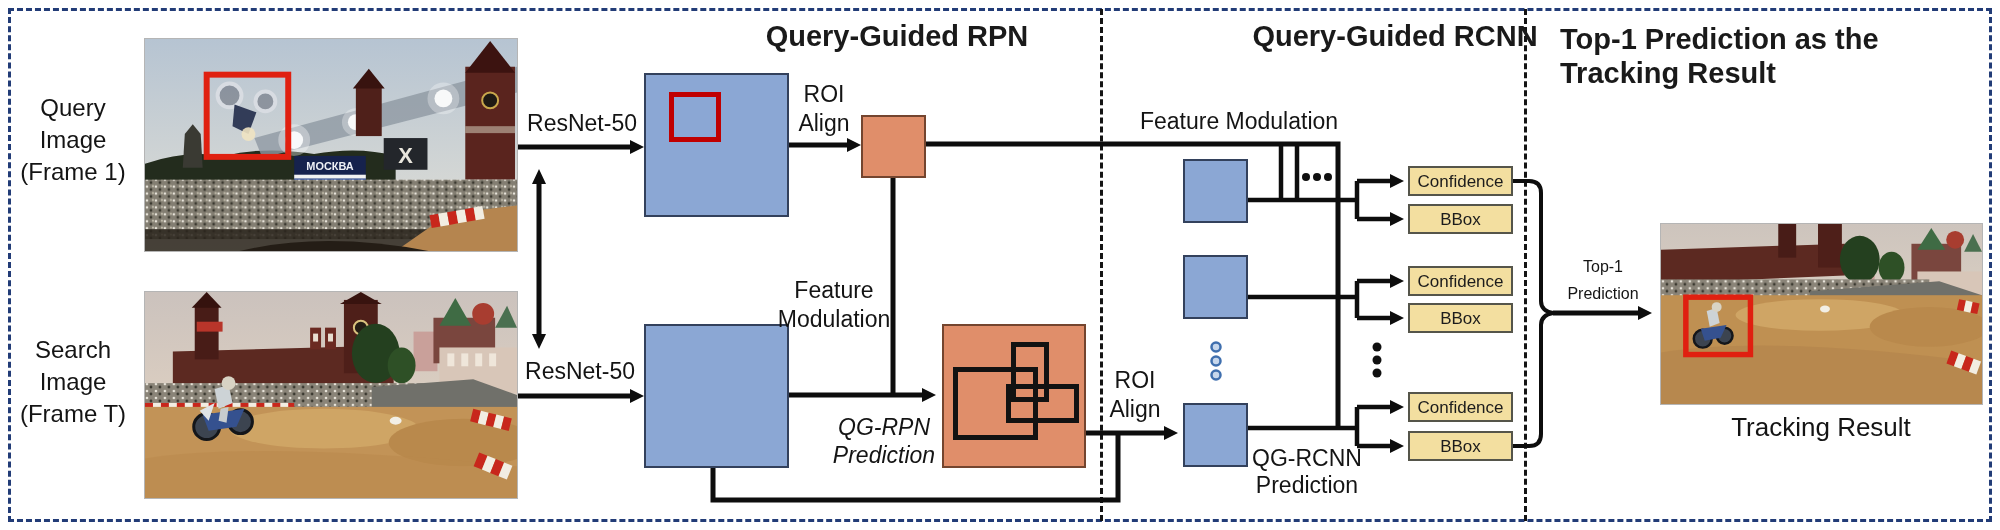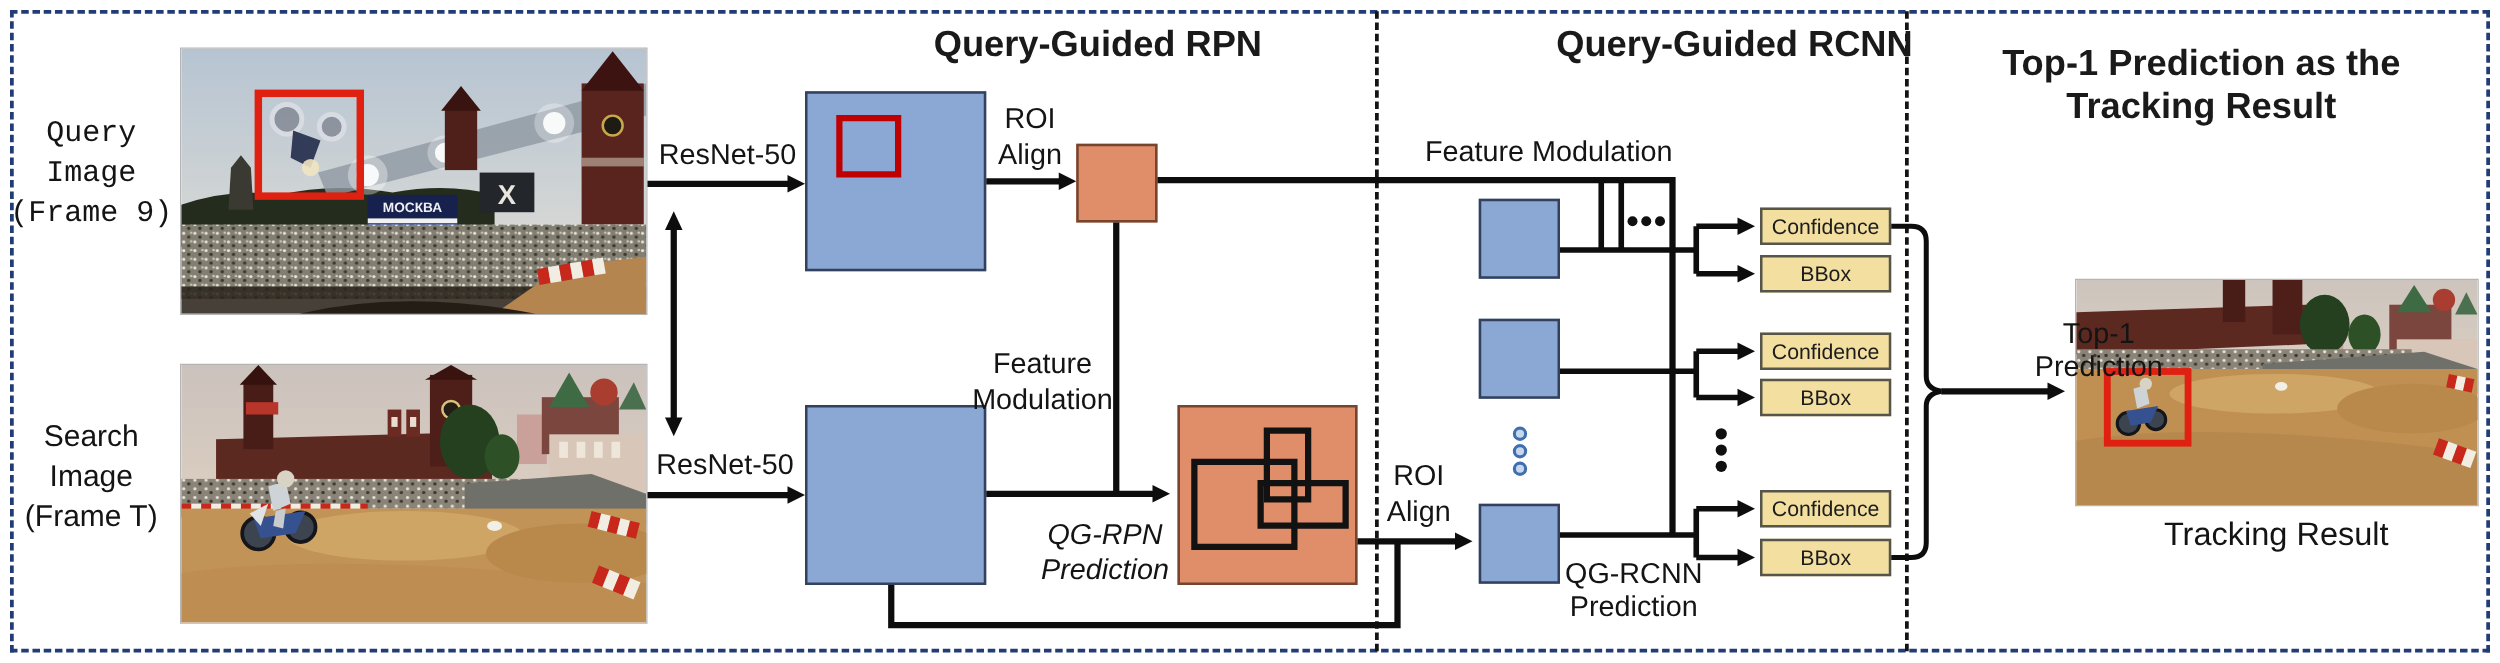--- a/index.html
+++ b/index.html
@@ -3,21 +3,21 @@
 <meta charset="utf-8">
 <style>
   html,body{margin:0;padding:0;background:#ffffff;}
   .canvas{position:relative;width:2000px;height:530px;background:#ffffff;overflow:hidden;
           font-family:"Liberation Sans",sans-serif;color:#111;}
   .frame{position:absolute;left:8px;top:8px;width:1978px;height:508px;
          border:3px dashed #223c77;}
   .vdiv{position:absolute;top:9px;height:512px;width:0;border-left:3px dashed #141414;}
   .lbl{position:absolute;text-align:center;color:#141414;}
   .lbl div{white-space:nowrap;}
-  .title{position:absolute;font-weight:bold;font-size:29px;color:#1a1a1a;}
+  .title{position:absolute;font-weight:bold;font-size:29px;color:#1a1a1a;text-align:center;}
   .fbox{position:absolute;box-sizing:border-box;}
   .blue{background:#8ba7d4;border:2px solid #33415c;}
   .orange{background:#e08e6a;border:2px solid #74452f;}
   .head{position:absolute;box-sizing:border-box;width:105px;height:30px;background:#f3dfa0;
         border:2px solid #55554a;font-size:17px;text-align:center;line-height:27px;color:#1c1c1c;}
   .redsq{position:absolute;box-sizing:border-box;border:5px solid #c00000;}
   .prop{position:absolute;box-sizing:border-box;border:5px solid #121212;}
   .photo{position:absolute;border:1px solid #b5b5b5;box-sizing:border-box;}
   .photo svg{display:block;width:100%;height:100%;}
   svg.wires{position:absolute;left:0;top:0;pointer-events:none;}
@@ -27,29 +27,29 @@
 <body>
 
 <div class="canvas">
 
   <div class="frame"></div>
   <div class="vdiv" style="left:1100px;"></div>
   <div class="vdiv" style="left:1524px;"></div>
 
   <div class="title" style="left:747px;top:20px;width:300px;">Query-Guided RPN</div>
   <div class="title" style="left:1208px;top:20px;width:300px;margin-left:37px;">Query-Guided RCNN</div>
-  <div class="title" style="left:1560px;top:34px;width:402px;text-align:center;line-height:34px;">
+  <div class="title" style="left:1560px;top:22px;width:402px;text-align:left;line-height:34px;">
     <div>Top-1 Prediction as the</div>
     <div>Tracking Result</div>
   </div>
 
-  <div class="lbl" style="left:0px;top:92px;width:146px;font-size:24px;line-height:32px;font-family:Liberation Mono, monospace;">
+  <div class="lbl" style="left:0px;top:92px;width:146px;font-size:24px;line-height:32px;">
     <div>Query</div>
     <div>Image</div>
-    <div>(Frame 9)</div>
+    <div>(Frame 1)</div>
   </div>
   <div class="lbl" style="left:0px;top:334px;width:146px;font-size:24px;line-height:32px;">
     <div>Search</div>
     <div>Image</div>
     <div>(Frame T)</div>
   </div>
 
   <div class="photo" style="left:144px;top:38px;width:374px;height:214px;">
     <svg viewBox="0 0 374 214" preserveAspectRatio="none">
       <defs>
@@ -340,19 +340,19 @@
   </div>
   <div class="lbl" style="left:1139px;top:108px;width:200px;font-size:23px;">Feature Modulation</div>
   <div class="lbl" style="left:1085px;top:366px;width:100px;font-size:23px;line-height:29px;">
     <div>ROI</div>
     <div>Align</div>
   </div>
   <div class="lbl" style="left:1227px;top:445px;width:160px;font-size:23px;line-height:27px;">
     <div>QG-RCNN</div>
     <div>Prediction</div>
   </div>
-  <div class="lbl" style="left:1609px;top:253px;width:140px;font-size:23px;line-height:27px;">
+  <div class="lbl" style="left:1533px;top:253px;width:140px;font-size:16px;line-height:27px;">
     <div>Top-1</div>
     <div>Prediction</div>
   </div>
   <div class="lbl" style="left:1671px;top:412px;width:300px;font-size:26px;">Tracking Result</div>
 
 </div>
 
 </body></html>

